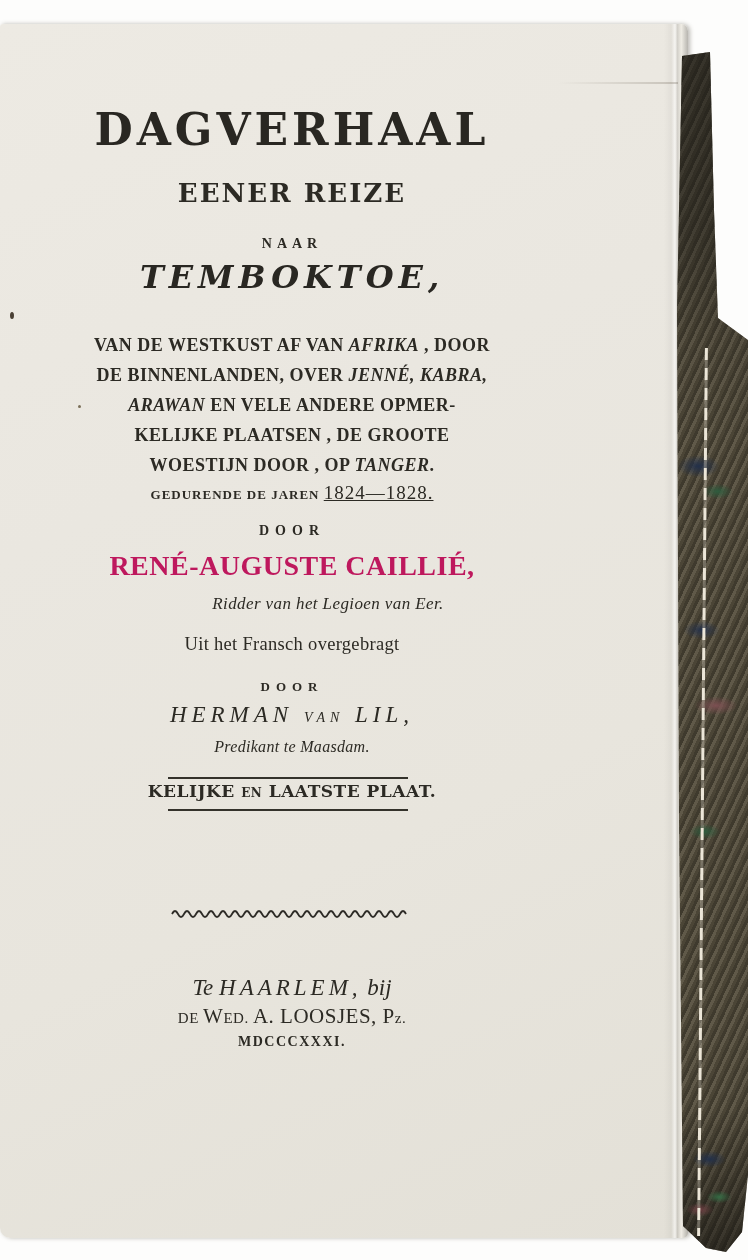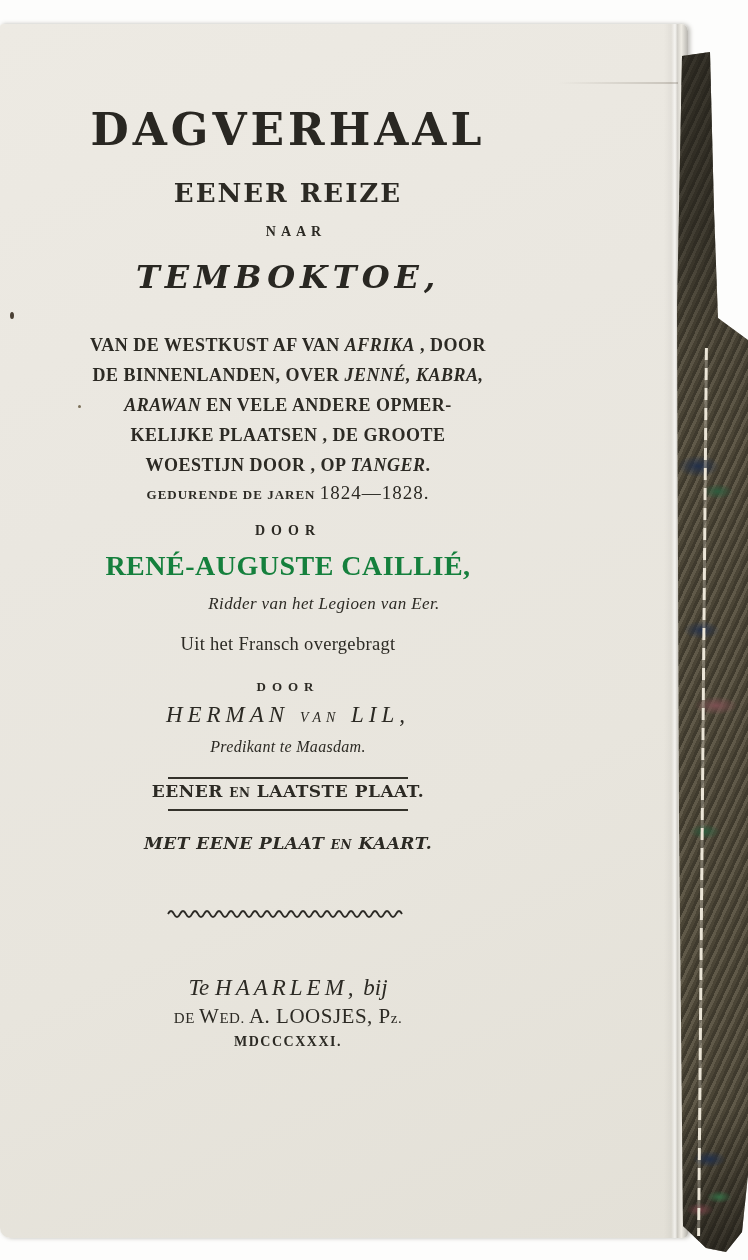--- a/index.html
+++ b/index.html
@@ -34,32 +34,32 @@
        radial-gradient(ellipse 18px 9px at 64% 95%,#356b44 0%,rgba(53,107,68,0) 70%),
        radial-gradient(ellipse 20px 10px at 40% 96%,#6d3f42 0%,rgba(109,63,66,0) 70%),
        linear-gradient(to bottom,rgba(22,21,18,0.60) 0%,rgba(22,21,18,0.42) 18%,rgba(22,21,18,0.10) 27%,
                        rgba(0,0,0,0) 35%,rgba(0,0,0,0) 88%,rgba(15,14,12,0.55) 100%),
        repeating-linear-gradient(115deg,rgba(0,0,0,0.28) 0 3px,rgba(255,255,255,0.05) 3px 6px,
                        rgba(0,0,0,0.14) 6px 9px);}
   .deckle{position:absolute;left:33px;top:348px;width:3px;height:888px;
      transform:rotate(0.5deg);
      background:repeating-linear-gradient(to bottom,#ece6d8 0 12px,rgba(236,230,216,0.30) 12px 20px);}
   
-  .textcol{position:absolute;left:0;top:0;width:576px;height:100%;text-align:center;color:#2c2a24;}
+  .textcol{position:absolute;left:0;top:0;width:576px;height:100%;text-align:center;color:#2c2a24;padding-left:8px;}
   .tb{position:absolute;left:0;width:100%;white-space:nowrap;}
   .t-main{top:104px;font-family:"DejaVu Serif",serif;font-weight:700;font-size:44px;letter-spacing:4px;color:#292722;}
   .t-sub{top:178px;font-family:"DejaVu Serif",serif;font-weight:700;font-size:26px;letter-spacing:2px;}
-  .t-naar{top:224px;font-weight:700;font-size:14px;letter-spacing:5px;margin-left:8px;}
+  .t-naar{top:236px;font-weight:700;font-size:14px;letter-spacing:5px;}
   .t-place{top:258px;font-family:"DejaVu Serif",serif;font-style:italic;font-weight:700;font-size:32px;letter-spacing:5px;color:#292722;}
   .t-route{top:330px;font-weight:700;font-size:18px;letter-spacing:0.5px;line-height:30px;}
   .t-route .it{font-style:italic;}
   .t-date{top:482px;font-weight:700;font-size:13px;letter-spacing:1px;}
-  .t-date .nums{font-size:19px;font-weight:400;letter-spacing:1px;}
+  .t-date .nums{font-size:19px;font-weight:400;letter-spacing:1px;text-decoration:underline;}
   .t-door1{top:523px;font-weight:700;font-size:14px;letter-spacing:6px;}
-  .t-author{top:550px;font-weight:700;font-size:28px;letter-spacing:0.5px;color:#15803d;}
+  .t-author{top:550px;font-weight:700;font-size:28px;letter-spacing:0.5px;color:#be185d;}
   .t-authtitle{top:594px;font-style:italic;font-size:17px;letter-spacing:0.4px;margin-left:36px;}
   .t-transl{top:634px;font-size:18.5px;letter-spacing:0.3px;}
   .t-door2{top:679px;font-weight:700;font-size:13px;letter-spacing:6px;}
   .t-translator{top:702px;font-style:italic;font-size:23px;letter-spacing:5px;}
   .t-translator .sm{font-size:14px;}
   .t-transtitle{top:738px;font-style:italic;font-size:16px;letter-spacing:0.3px;}
   .vrule{position:absolute;left:168px;width:240px;height:2px;background:#34322b;}
   .vrule.top{top:777px;}
   .vrule.bot{top:809px;}
   .t-volume{top:781px;font-family:"DejaVu Serif",serif;font-weight:700;font-size:17px;letter-spacing:0.5px;}
@@ -103,24 +103,23 @@
 
     <div class="tb t-door1">DOOR</div>
     <div class="tb t-author">RENÉ-AUGUSTE CAILLIÉ,</div>
     <div class="tb t-authtitle">Ridder van het Legioen van Eer.</div>
     <div class="tb t-transl">Uit het Fransch overgebragt</div>
     <div class="tb t-door2">DOOR</div>
     <div class="tb t-translator"><span>HERMAN </span><span class="sm">VAN</span><span> LIL,</span></div>
     <div class="tb t-transtitle">Predikant te Maasdam.</div>
 
     <div class="vrule top"></div>
-    <div class="tb t-volume"><span>EENER </span><span class="sm">EN</span><span> LAATSTE PLAAT.</span></div>
+    <div class="tb t-volume"><span>KELIJKE </span><span class="sm">EN</span><span> LAATSTE PLAAT.</span></div>
     <div class="vrule bot"></div>
 
-    <div class="tb t-illu"><span>MET EENE PLAAT </span><span class="sm">EN</span><span> KAART.</span></div>
 
     <div class="tb t-wavy">
       <svg width="242" height="10" viewBox="0 0 242 10">
         <path d="M1 6 q3 -6 6 0 t6 0 t6 0 t6 0 t6 0 t6 0 t6 0 t6 0 t6 0 t6 0 t6 0 t6 0 t6 0 t6 0 t6 0 t6 0 t6 0 t6 0 t6 0 t6 0 t6 0 t6 0 t6 0 t6 0 t6 0 t6 0 t6 0 t6 0 t6 0 t6 0 t6 0 t6 0 t6 0 t6 0 t6 0 t6 0 t6 0 t6 0 t6 0" fill="none" stroke="#2e2c27" stroke-width="1.8"></path>
       </svg>
     </div>
 
     <div class="tb t-city"><span>Te </span><span class="sp">HAARLEM,</span><span> bij</span></div>
     <div class="tb t-pub"><span class="sm">DE </span><span>W</span><span class="sm">ED. </span><span>A. LOOSJES, P</span><span class="sm">z.</span></div>
     <div class="tb t-year">MDCCCXXXI.</div>

